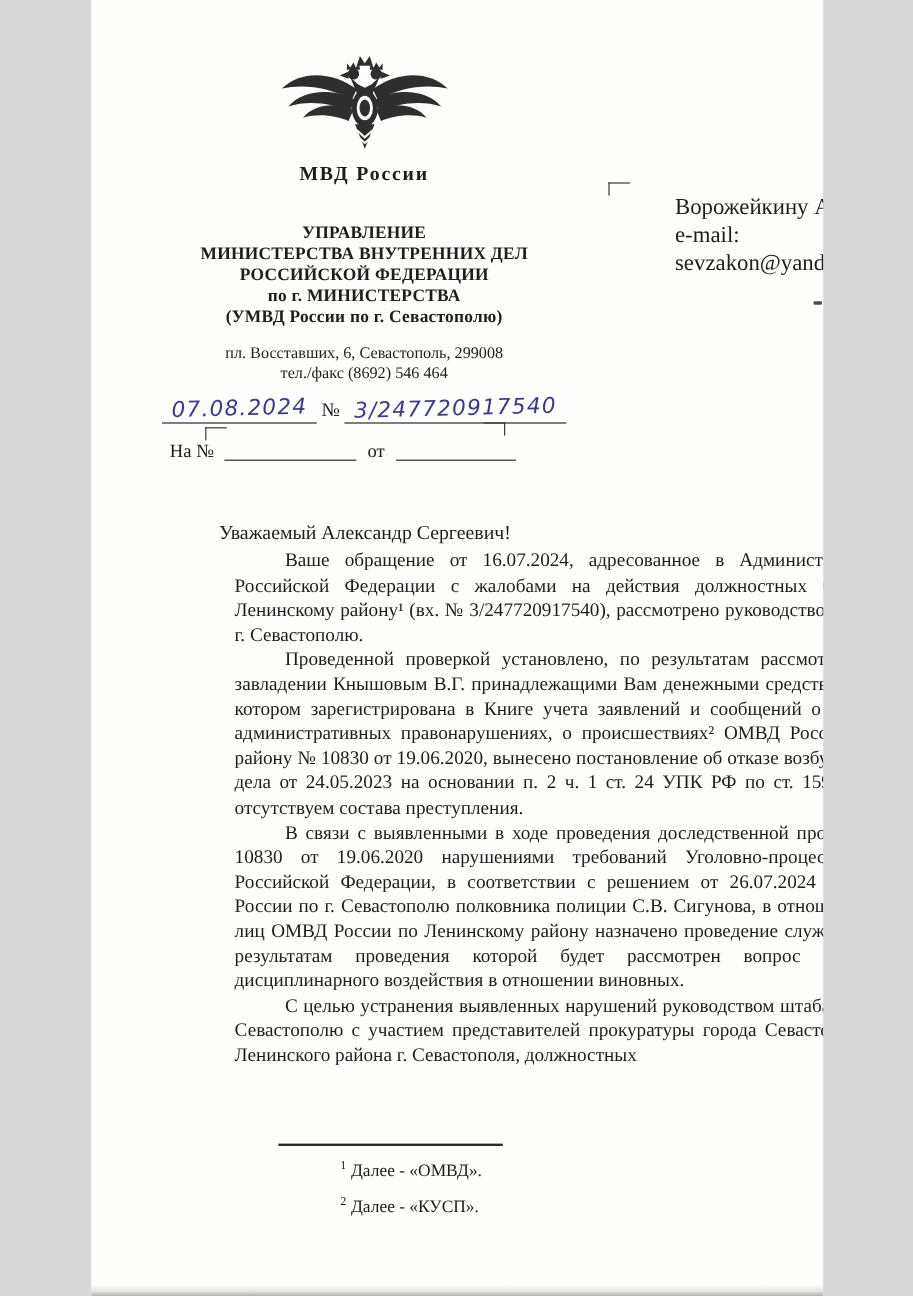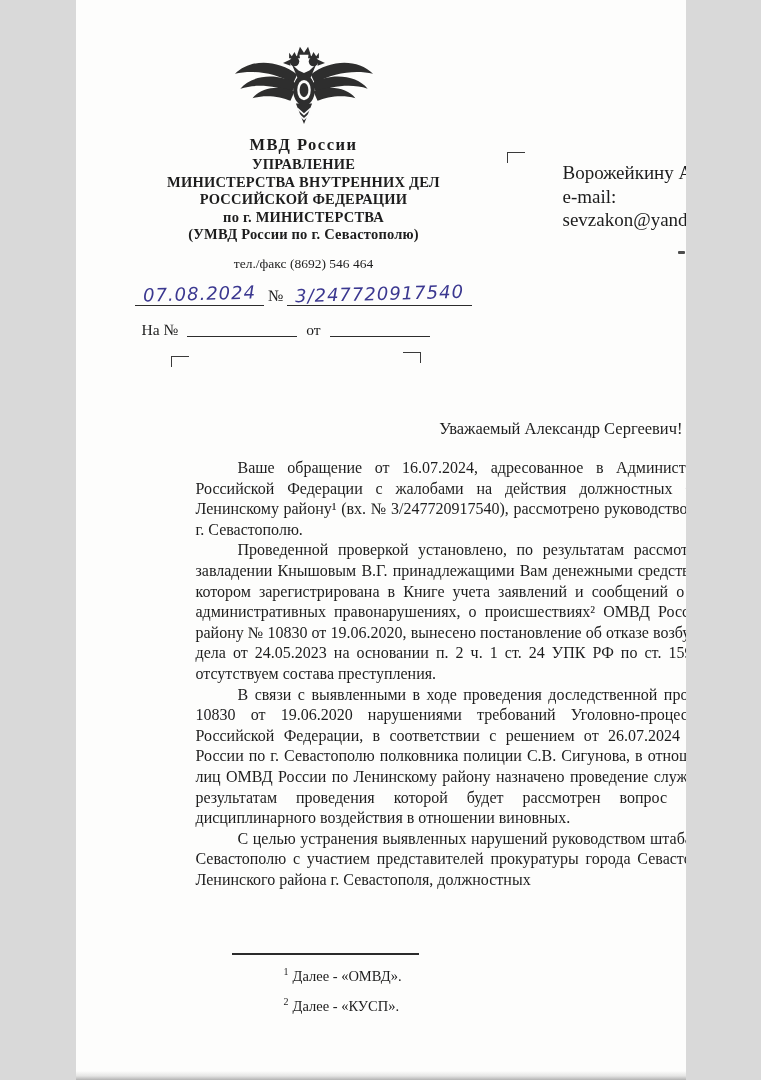--- a/index.html
+++ b/index.html
@@ -25,21 +25,21 @@
     text-align: center;
   }
   .emblem { display: block; margin: 0 auto; }
   .emblem-caption {
     margin-top: 3px;
     font-weight: bold;
     font-size: 16.5px;
     letter-spacing: 1.5px;
   }
   .org-block {
-    margin-top: 1px;
+    margin-top: 31px;
     font-weight: bold;
     font-size: 14.5px;
     line-height: 17.5px;
     letter-spacing: 0.2px;
   }
   .address-block {
     margin-top: 11px;
     font-size: 13.5px;
     line-height: 17px;
   }
@@ -102,23 +102,23 @@
     left: 487px;
     top: 161px;
     font-size: 19px;
     line-height: 23.5px;
   }
 
   
   .salutation {
     position: absolute;
     left: 107px;
-    top: 419px;
+    top: 434px;
     width: 500px;
-    text-align: right;
+    text-align: left;
     font-size: 16.5px;
   }
   .body-text {
     position: absolute;
     left: 120px;
     top: 458px;
     width: 627px;
     font-size: 16px;
     line-height: 20.6px;
     text-align: justify;
@@ -210,20 +210,21 @@
 
     <div class="org-block">
       <div>УПРАВЛЕНИЕ</div>
       <div>МИНИСТЕРСТВА ВНУТРЕННИХ ДЕЛ</div>
       <div>РОССИЙСКОЙ ФЕДЕРАЦИИ</div>
       <div>по г. МИНИСТЕРСТВА</div>
       <div>(УМВД России по г. Севастополю)</div>
     </div>
 
     <div class="address-block">
+      <div>пл. Восставших, 6, Севастополь, 299008</div>
       <div>тел./факс (8692) 546 464</div>
     </div>
 
     <div class="docnum-row">
       <span class="underlined"><span class="hand">07.08.2024</span></span>
       <span class="num-sign">№</span>
       <span class="underlined"><span class="hand">3/247720917540</span></span>
     </div>
 
     <div class="ref-row">

